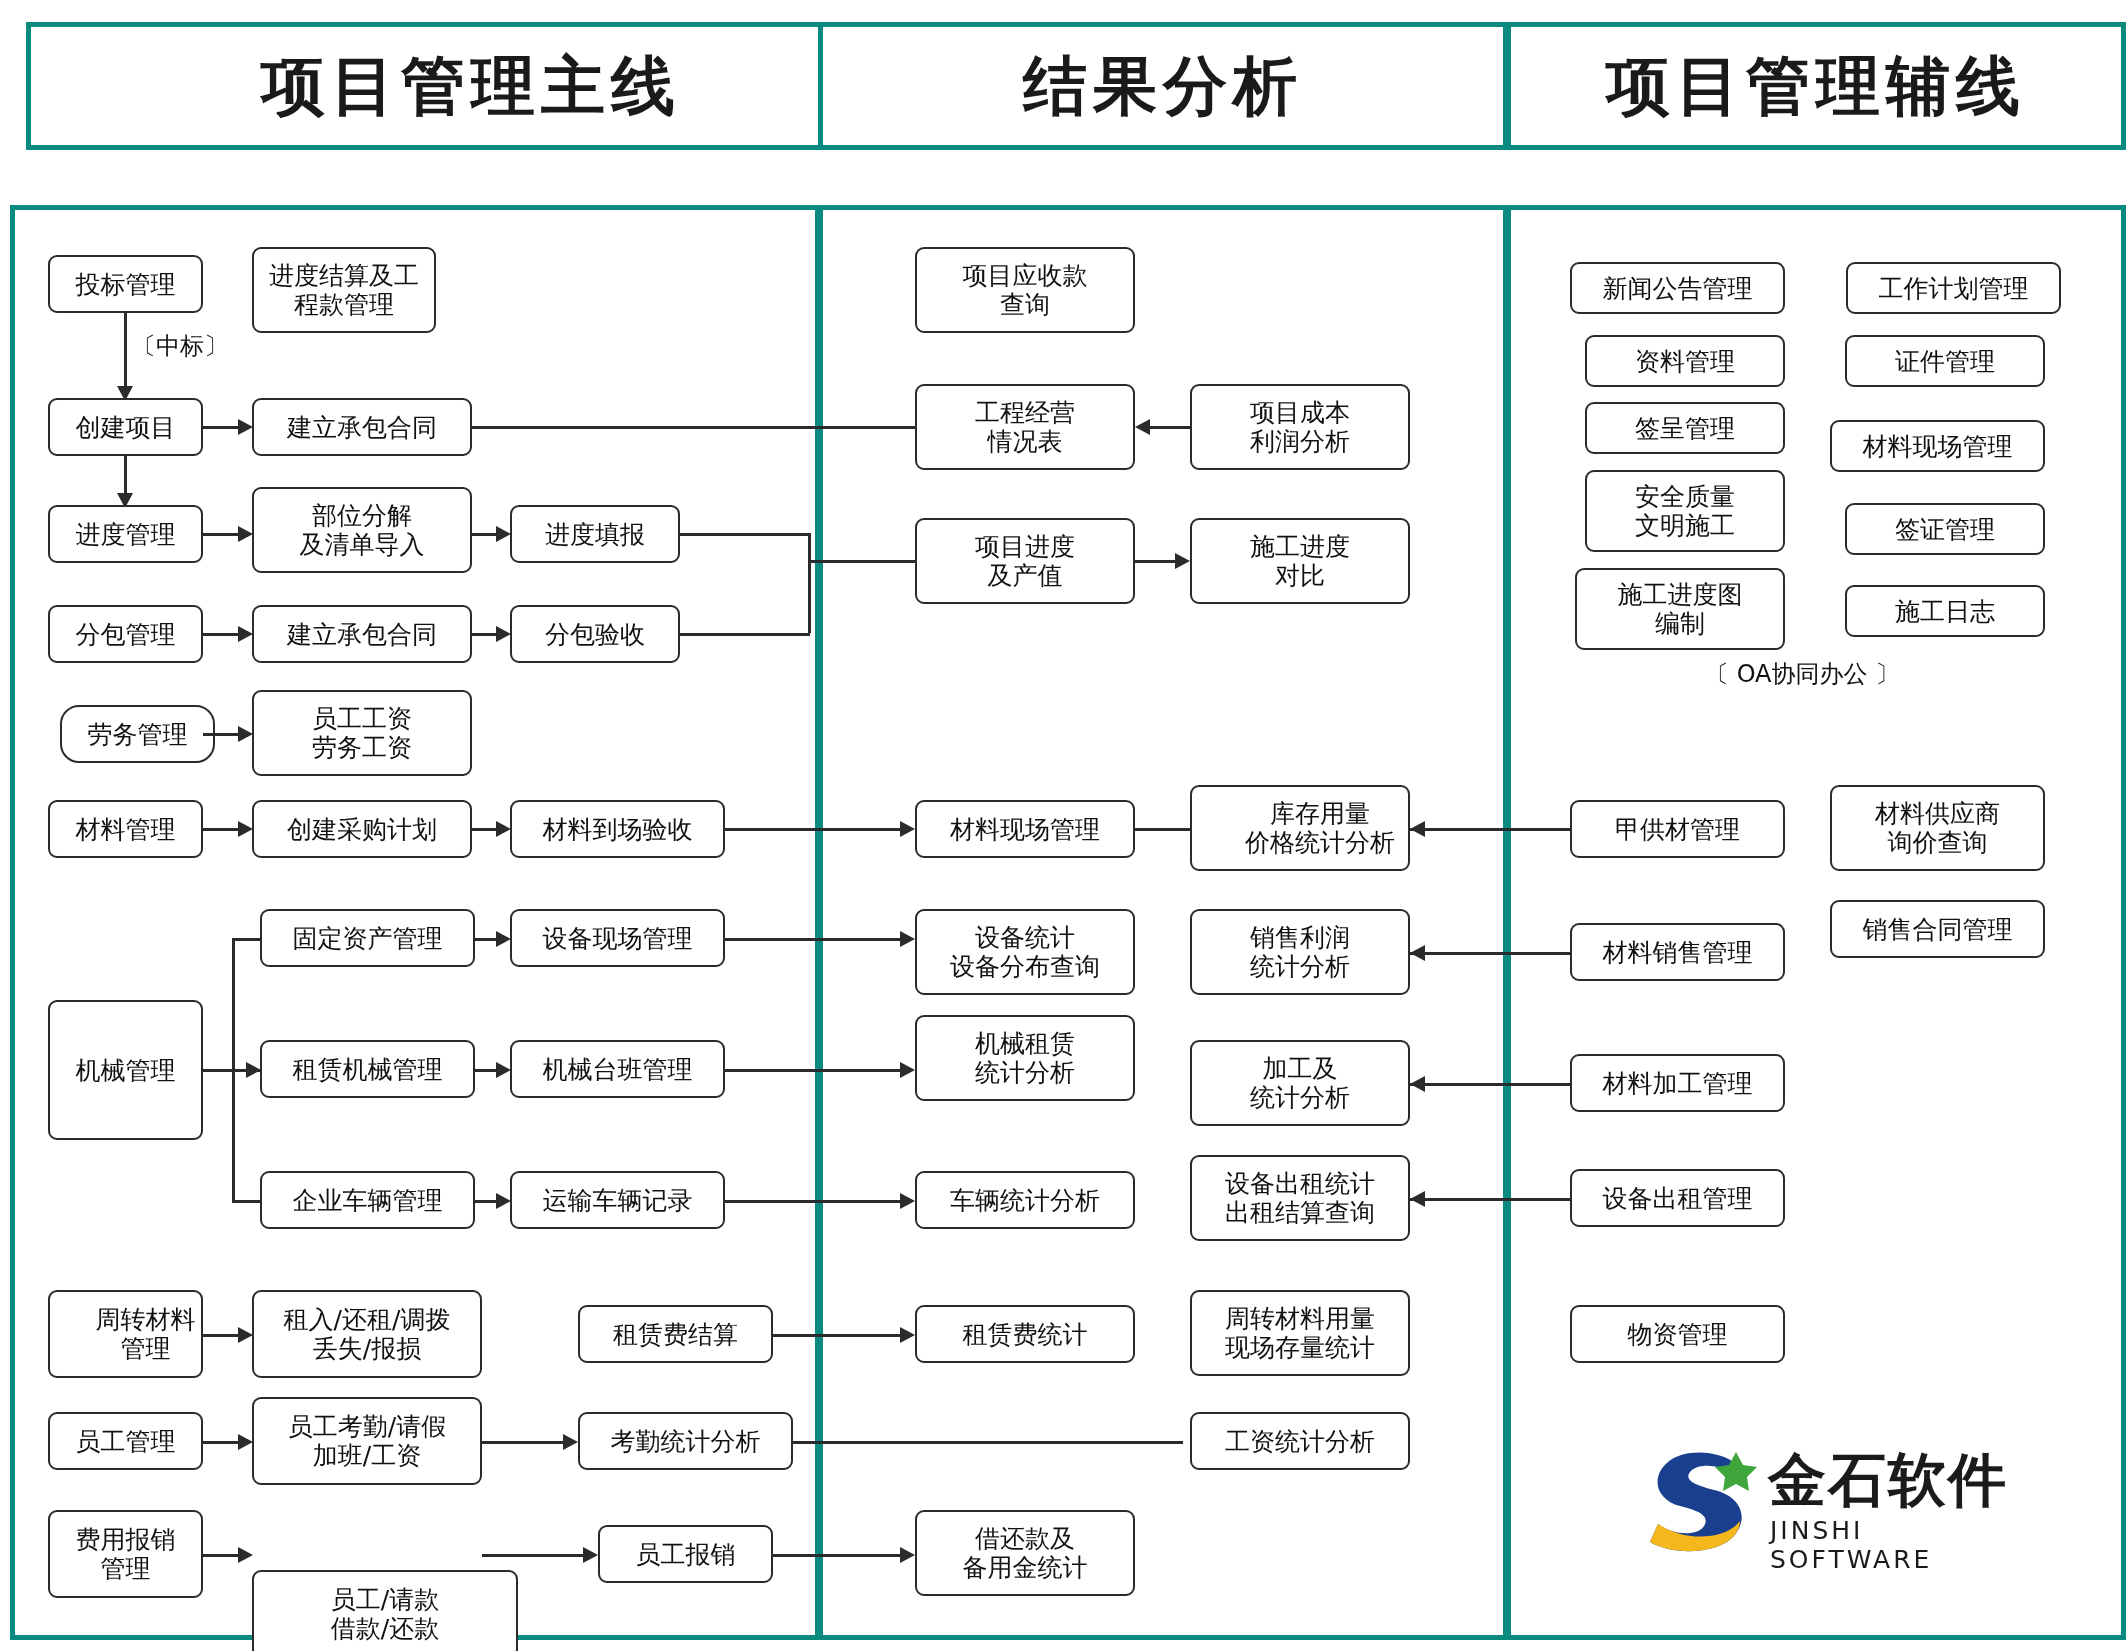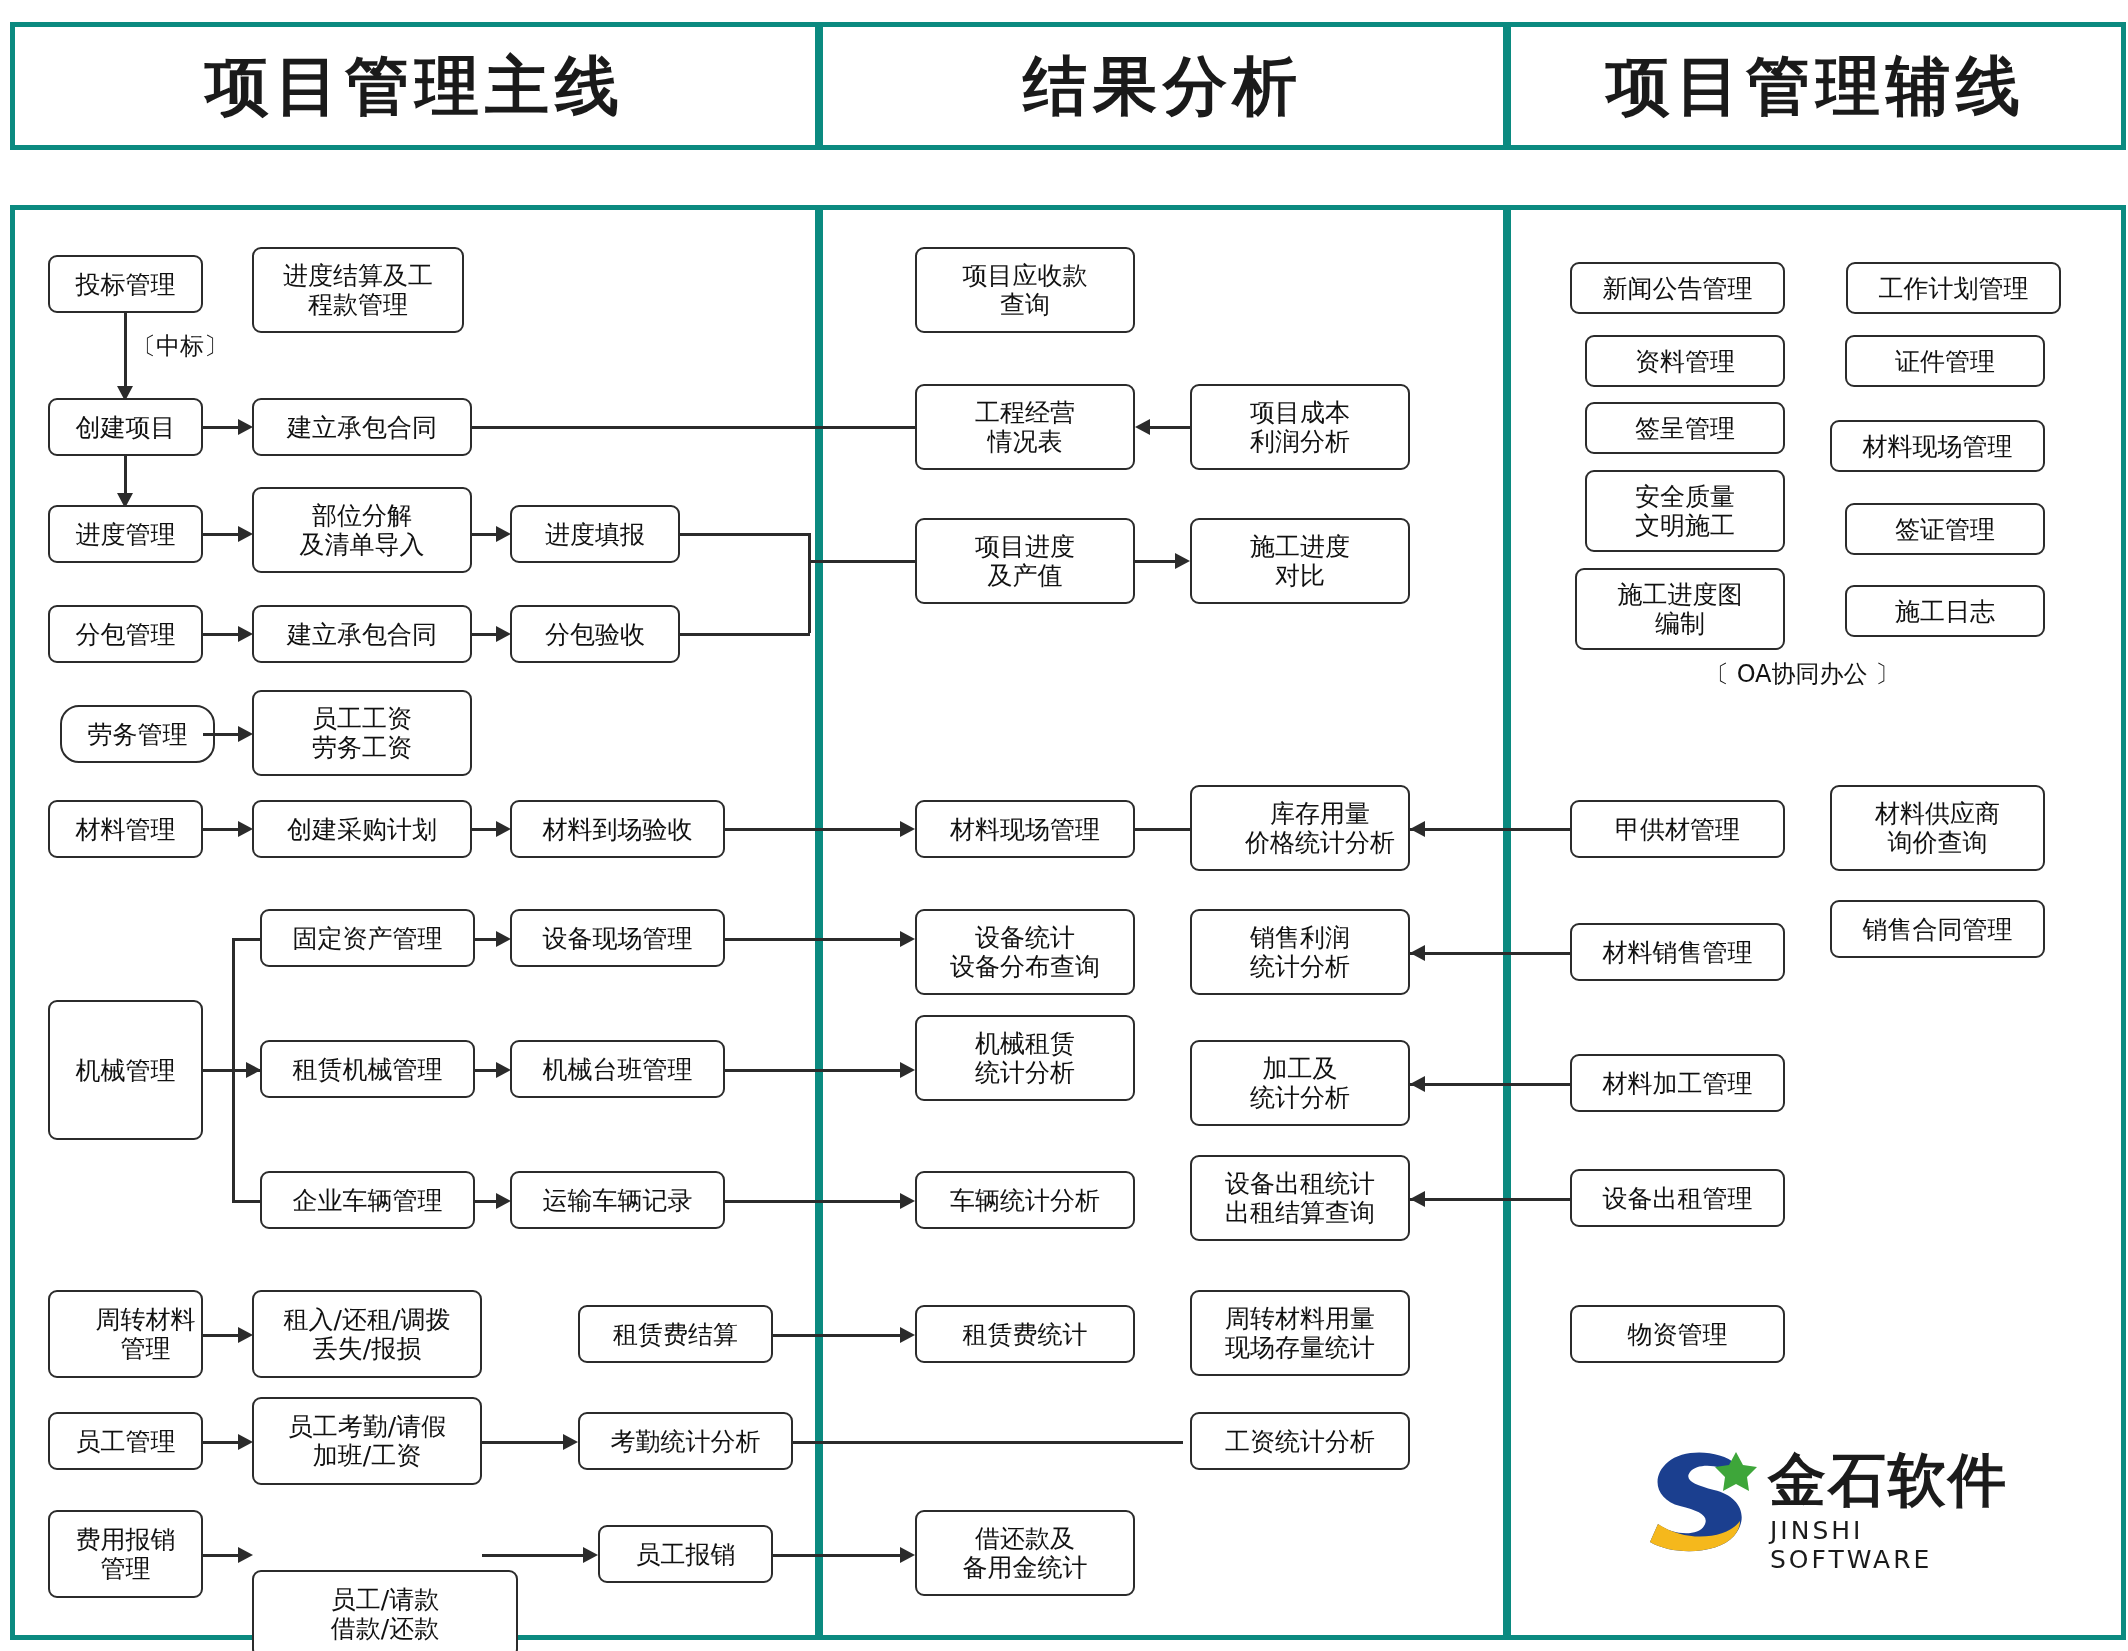--- a/index.html
+++ b/index.html
@@ -38,38 +38,38 @@
   .logo-s{position:absolute;left:0;top:6px;width:120px;height:108px;}
   .logo-cn{position:absolute;left:128px;top:2px;font-family:"DejaVu Serif","Liberation Serif",serif;
            font-weight:bold;font-size:58px;color:#1b1b1b;letter-spacing:2px;}
   .logo-en{position:absolute;left:130px;top:76px;font-size:25px;color:#1b1b1b;letter-spacing:3px;}
 </style>
 </head>
 <body>
 
 <div id="root">
 
-  <div class="hdr-cell" style="left:10px;top:22px;width:800px;height:118px;">
+  <div class="hdr-cell" style="left:26px;top:22px;width:800px;height:118px;padding-left:40px;">
     <div class="hdr-txt">项目管理主线</div>
   </div>
   <div class="hdr-cell" style="left:818px;top:22px;width:680px;height:118px;">
     <div class="hdr-txt">结果分析</div>
   </div>
   <div class="hdr-cell" style="left:1506px;top:22px;width:610px;height:118px;">
     <div class="hdr-txt">项目管理辅线</div>
   </div>
 
   <div class="col" style="left:10px;top:205px;width:800px;height:1425px;"></div>
   <div class="col" style="left:818px;top:205px;width:680px;height:1425px;"></div>
   <div class="col" style="left:1506px;top:205px;width:610px;height:1425px;"></div>
 
   <div class="nd" style="left:48px;top:255px;width:155px;height:58px;">
     <span>投标管理</span>
     </div>
-  <div class="nd" style="left:252px;top:247px;width:212px;height:86px;">
+  <div class="nd" style="left:252px;top:247px;width:184px;height:86px;">
     <span>进度结算及工
 程款管理</span>
     </div>
 
   <div class="ln vl" style="left:124px;top:313px;height:78px;"></div>
   <div class="arr arr-d" style="left:117px;top:386px;"></div>
   <div class="lbl" style="left:132px;top:330px;">〔中标〕</div>
 
   <div class="nd" style="left:48px;top:398px;width:155px;height:58px;">
     <span>创建项目</span>

